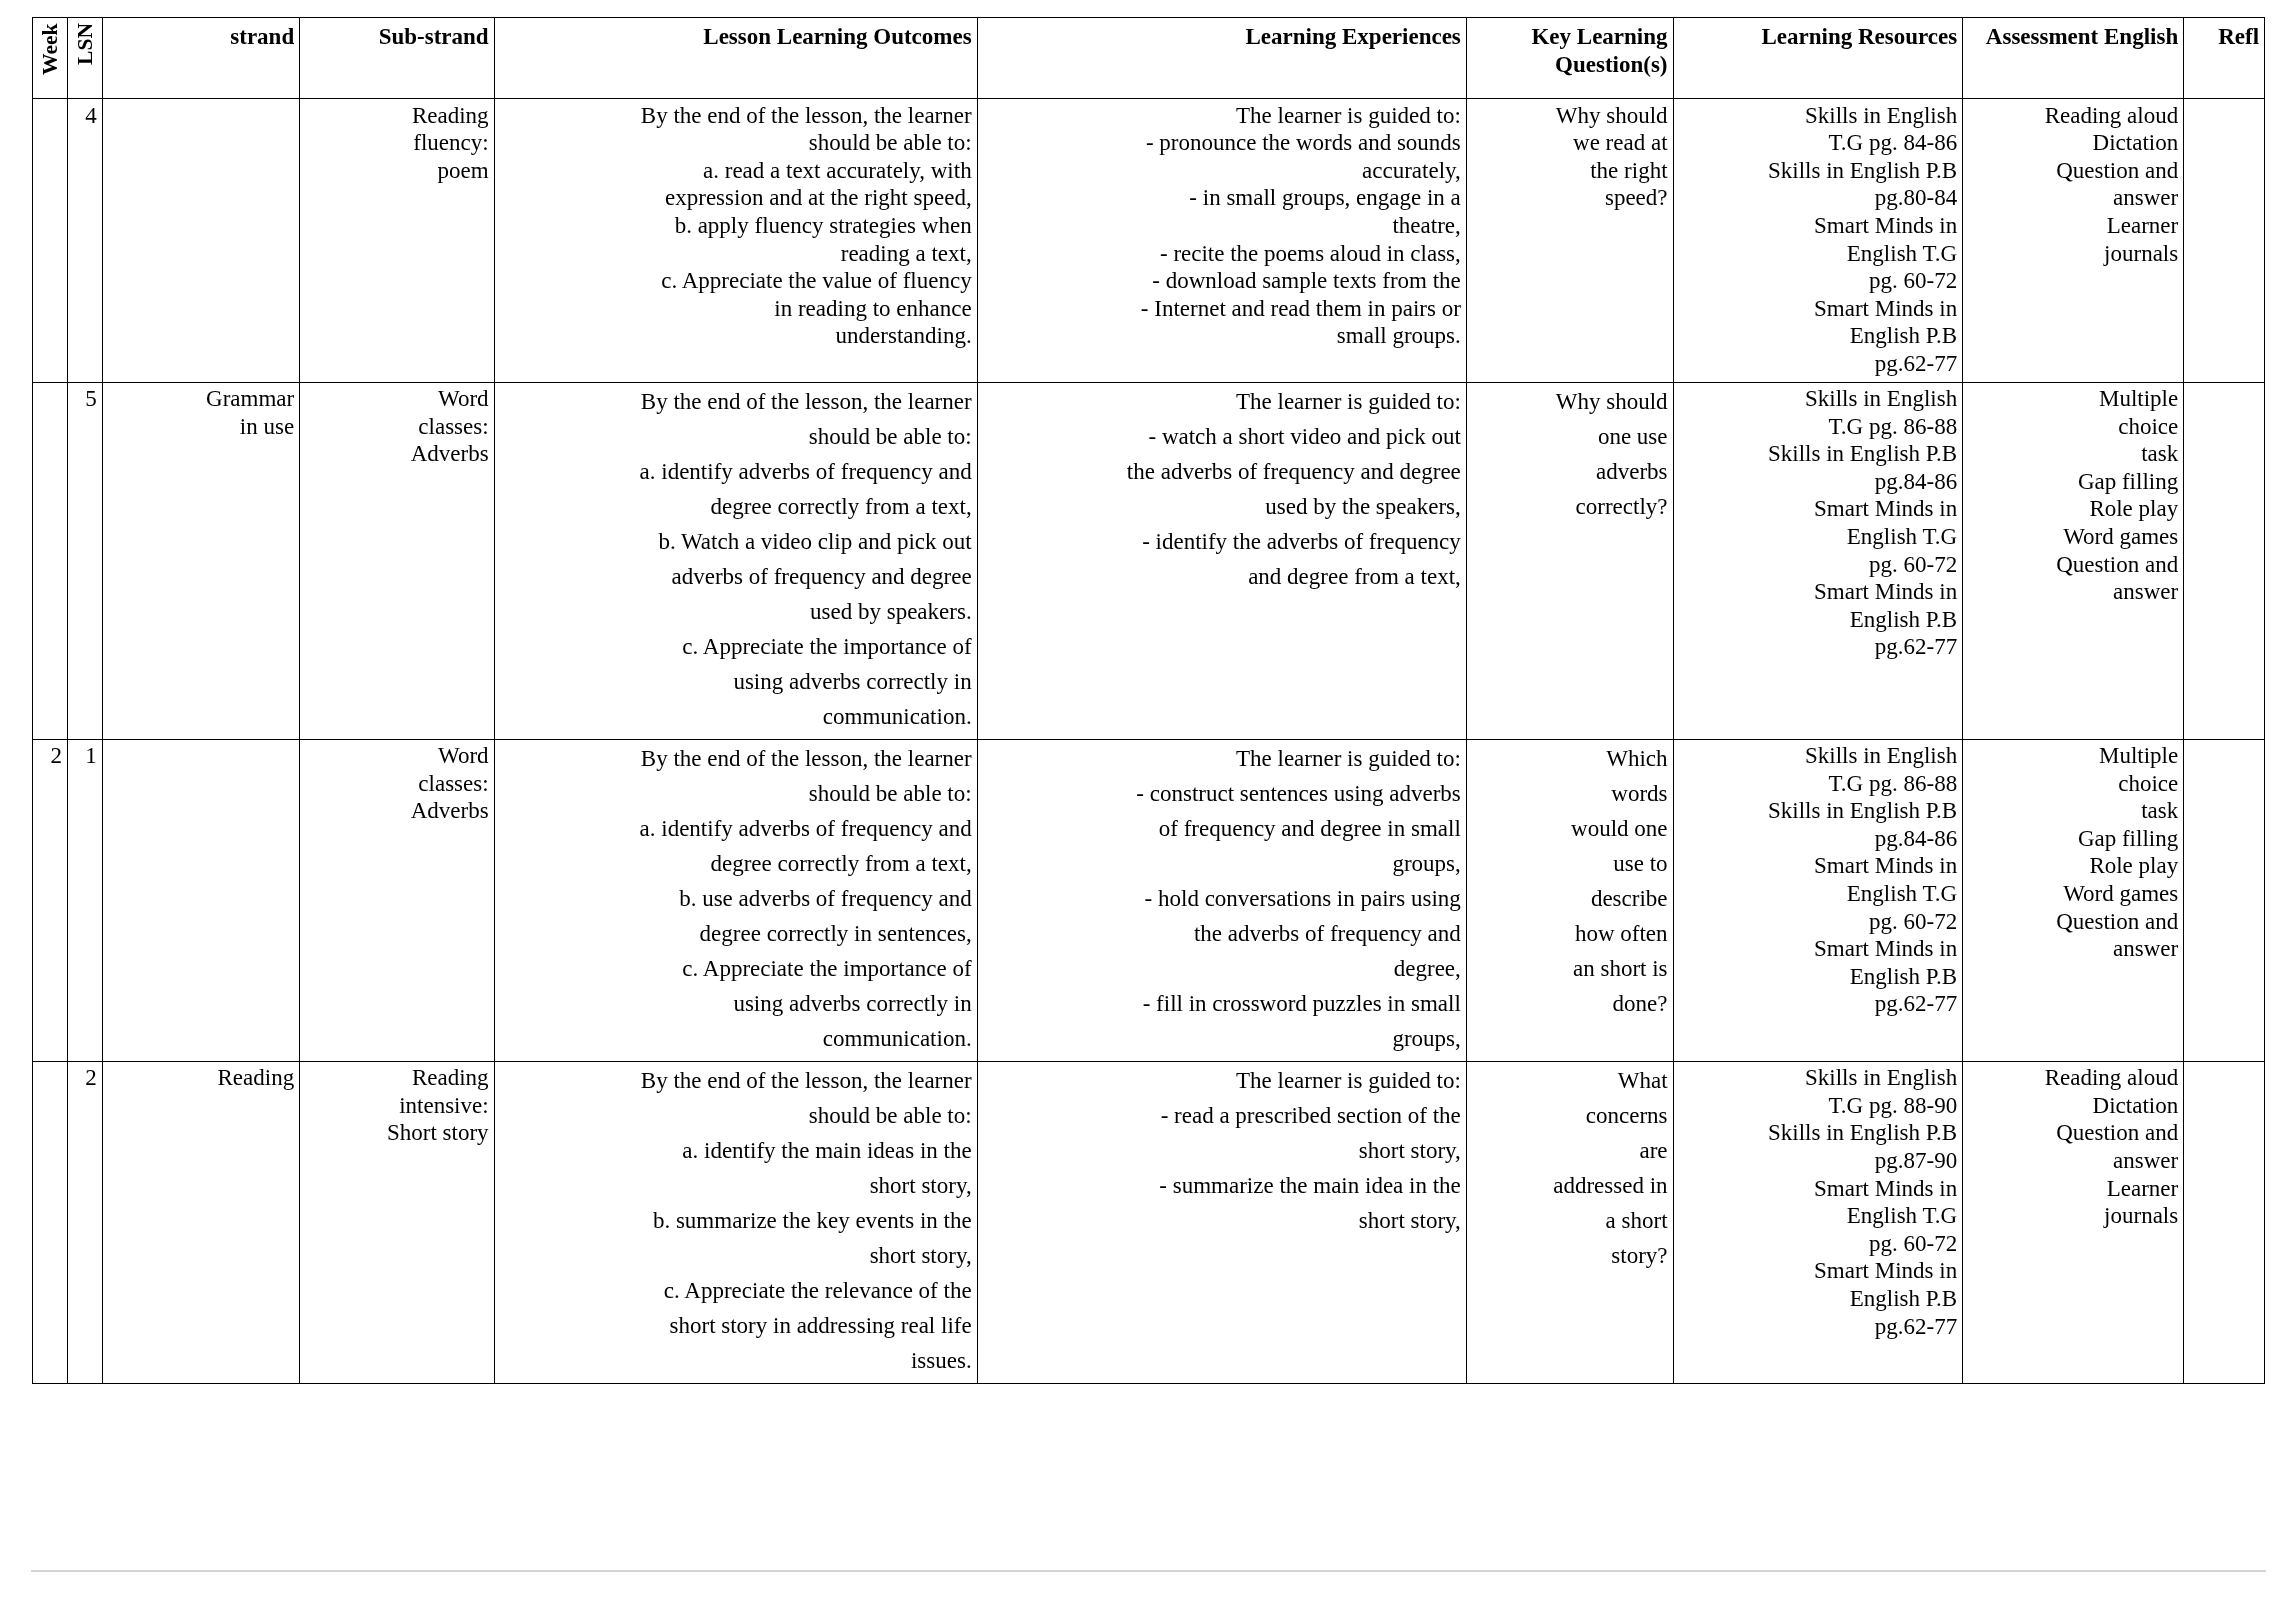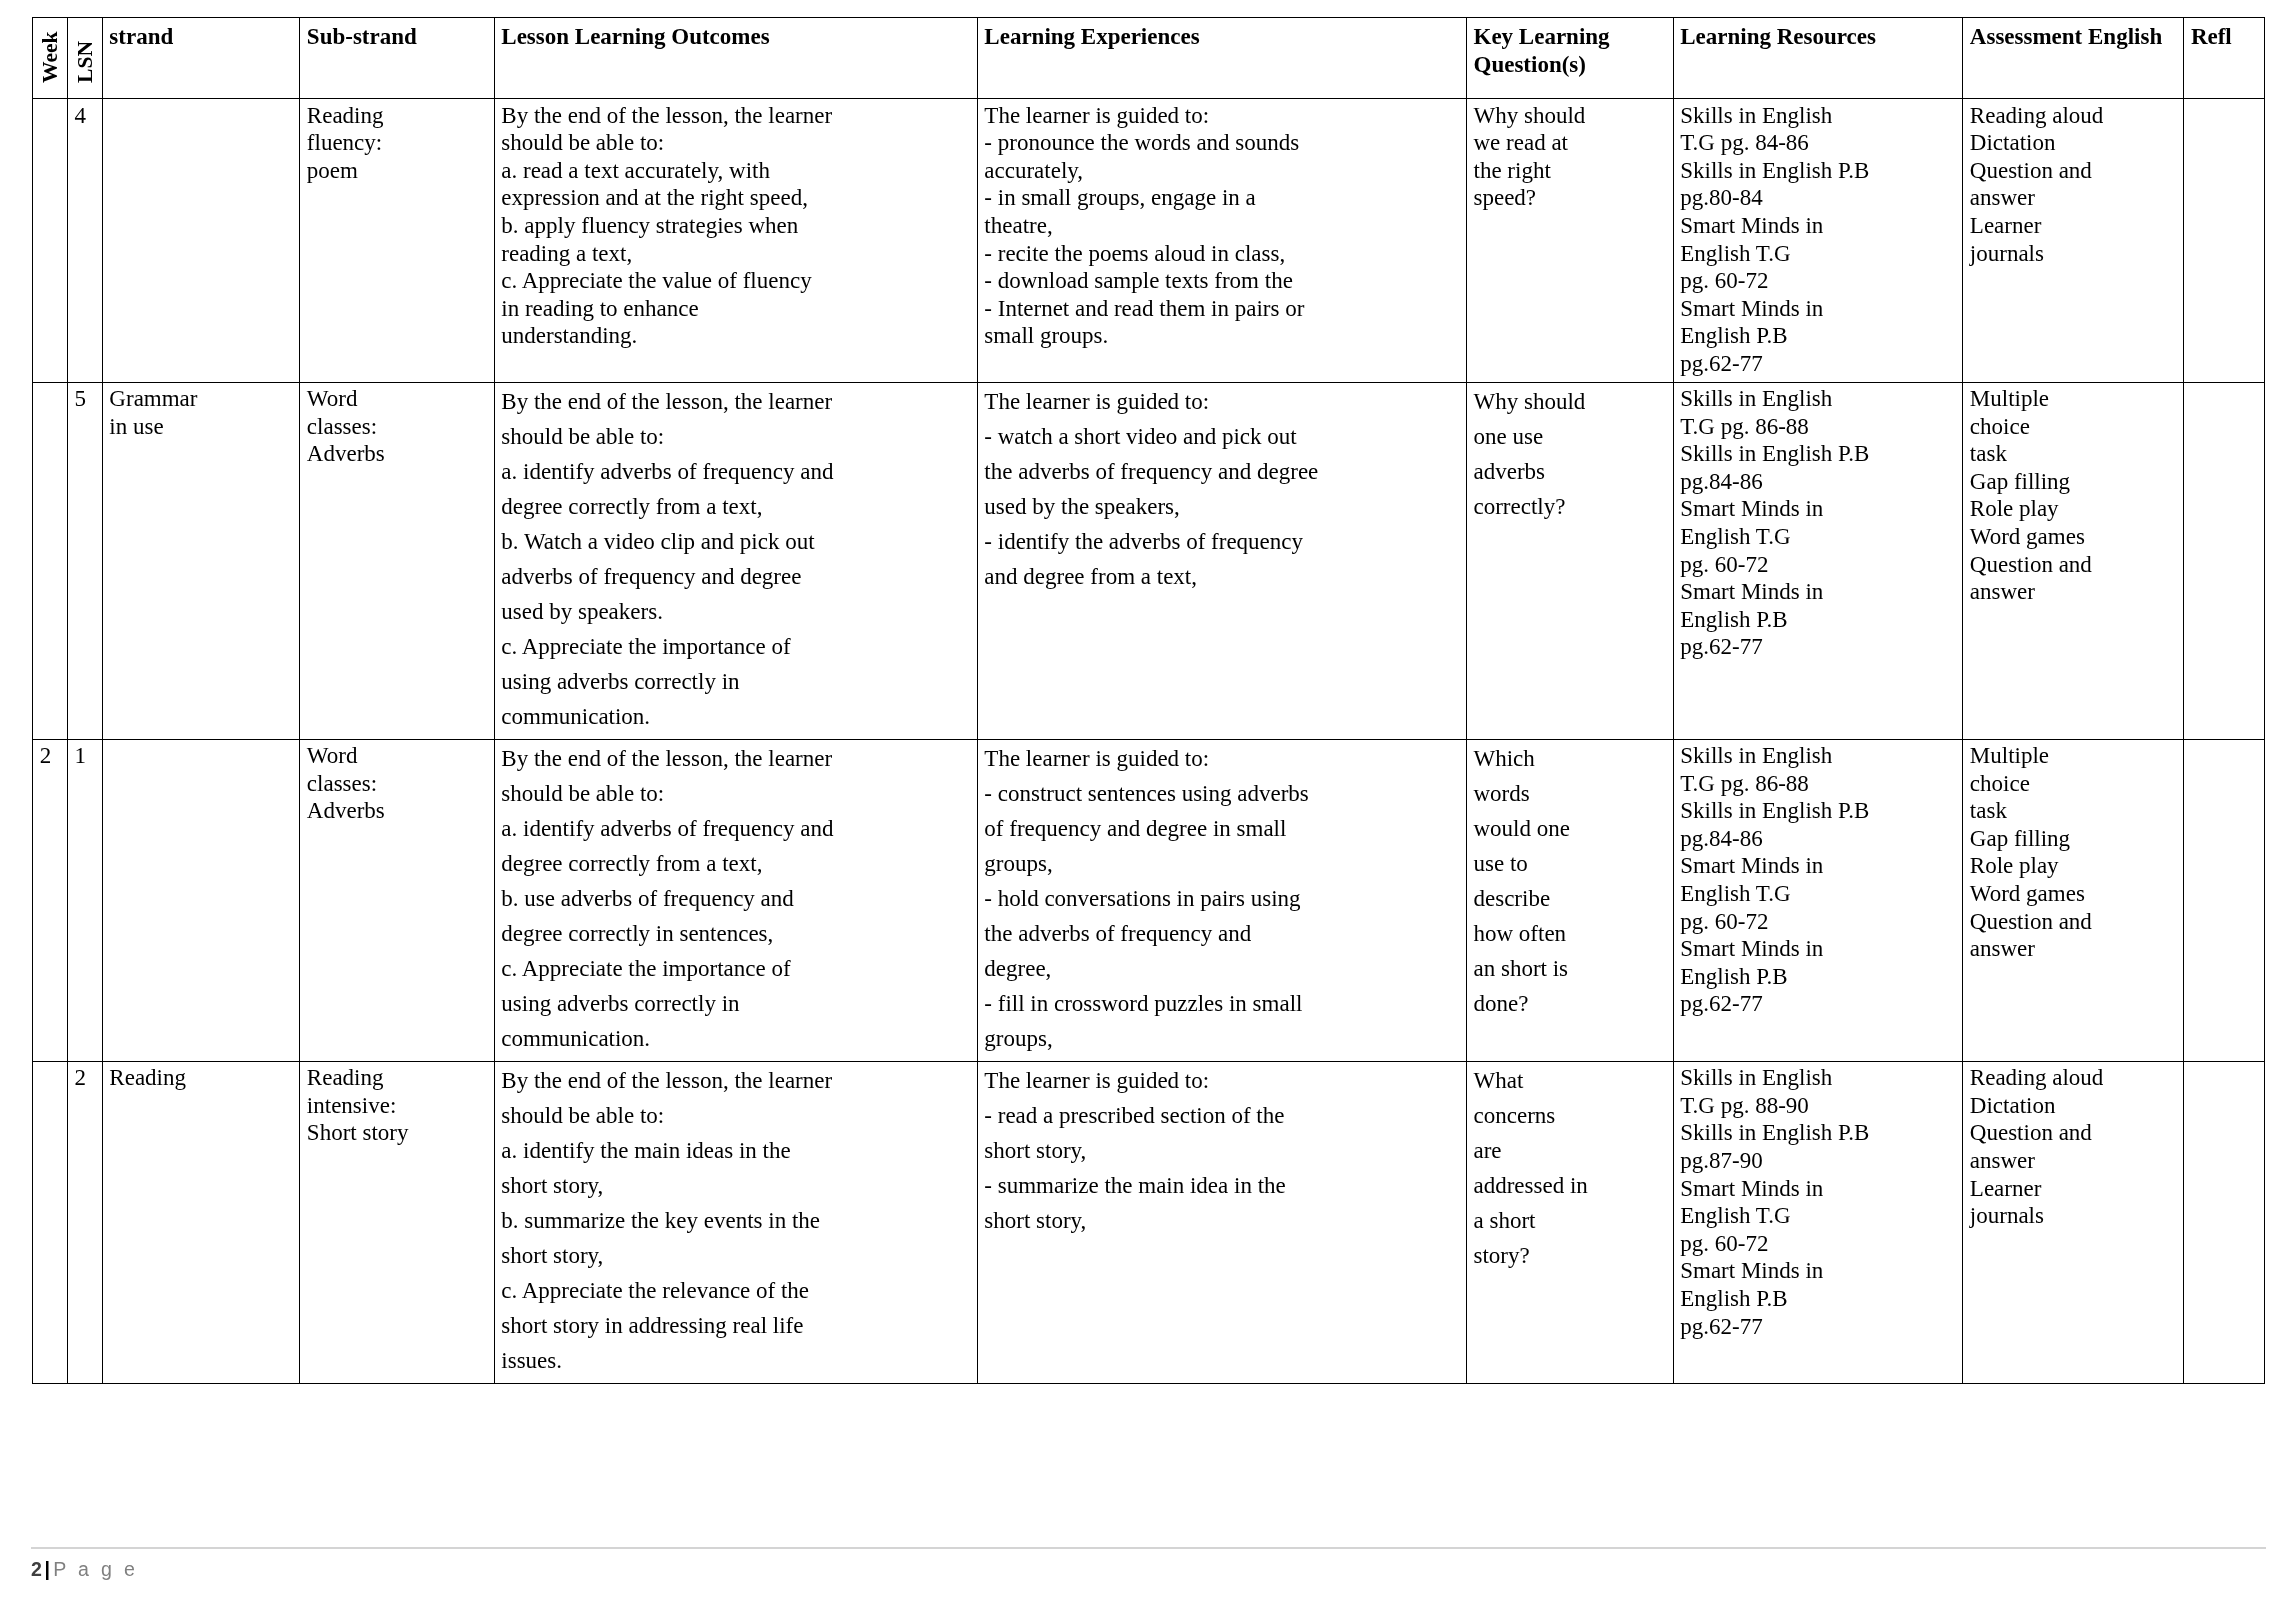--- a/index.html
+++ b/index.html
@@ -31,21 +31,21 @@
     margin-left: 1.3px;
   }
 
   table.scheme td, table.scheme th {
     border: 1.3px solid #000000;
     vertical-align: top;
     padding: 2.6px 5.2px 3.9px 6.5px;
     font-size: 23px;
     line-height: 1.20;
     font-weight: normal;
-    text-align: left;
+    text-align: right;
   }
 
   table.scheme thead th {
     font-weight: bold;
     font-size: 23px;
     height: 71px;
     padding-top: 5.2px;
   }
 
   
@@ -351,17 +351,16 @@
 answer
 Learner
 journals</span></td>
           <td><span class="cellblock tight"></span></td>
         </tr>
       </tbody>
   </table>
 
   <div class="footer">
     <div class="footer-rule"></div>
-    <div class="footer-text"><span class="footer-num">2</span><span class="footer-bar">|</span><span>P a g e</span></div>
   </div>
 
 </div>
 
 
 </body></html>

